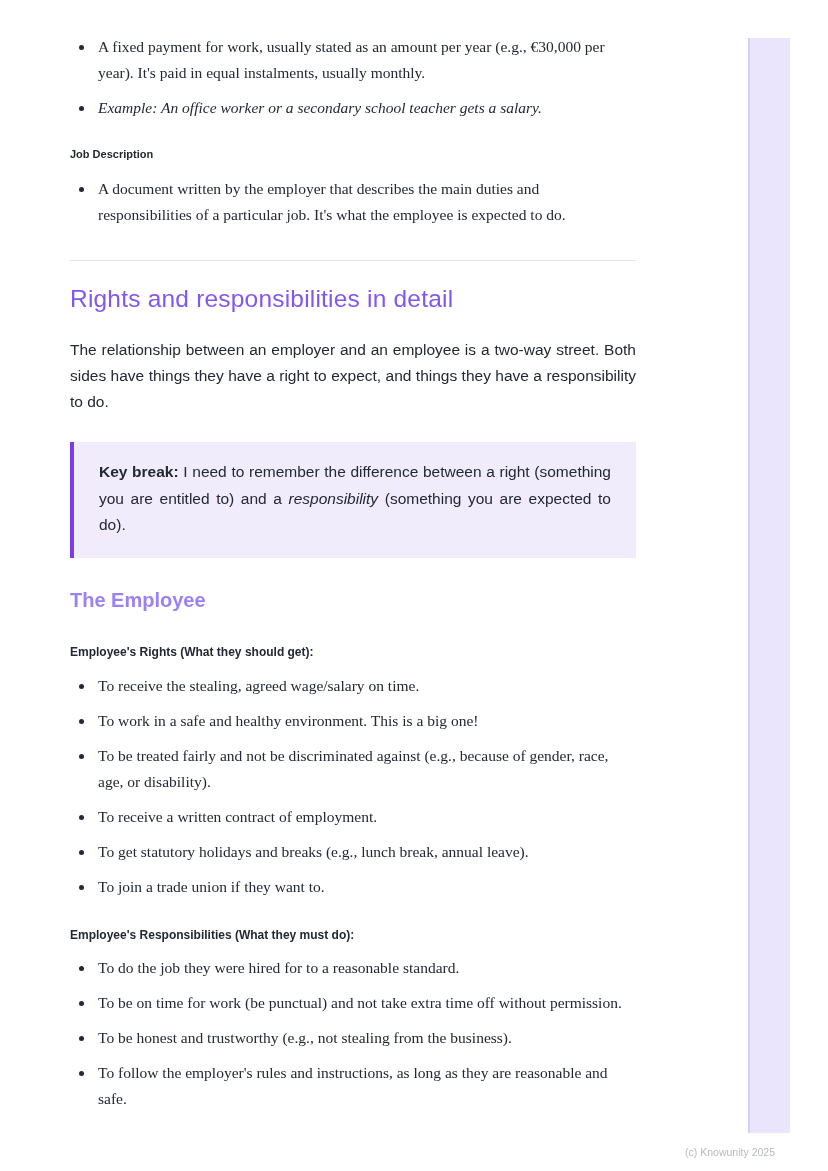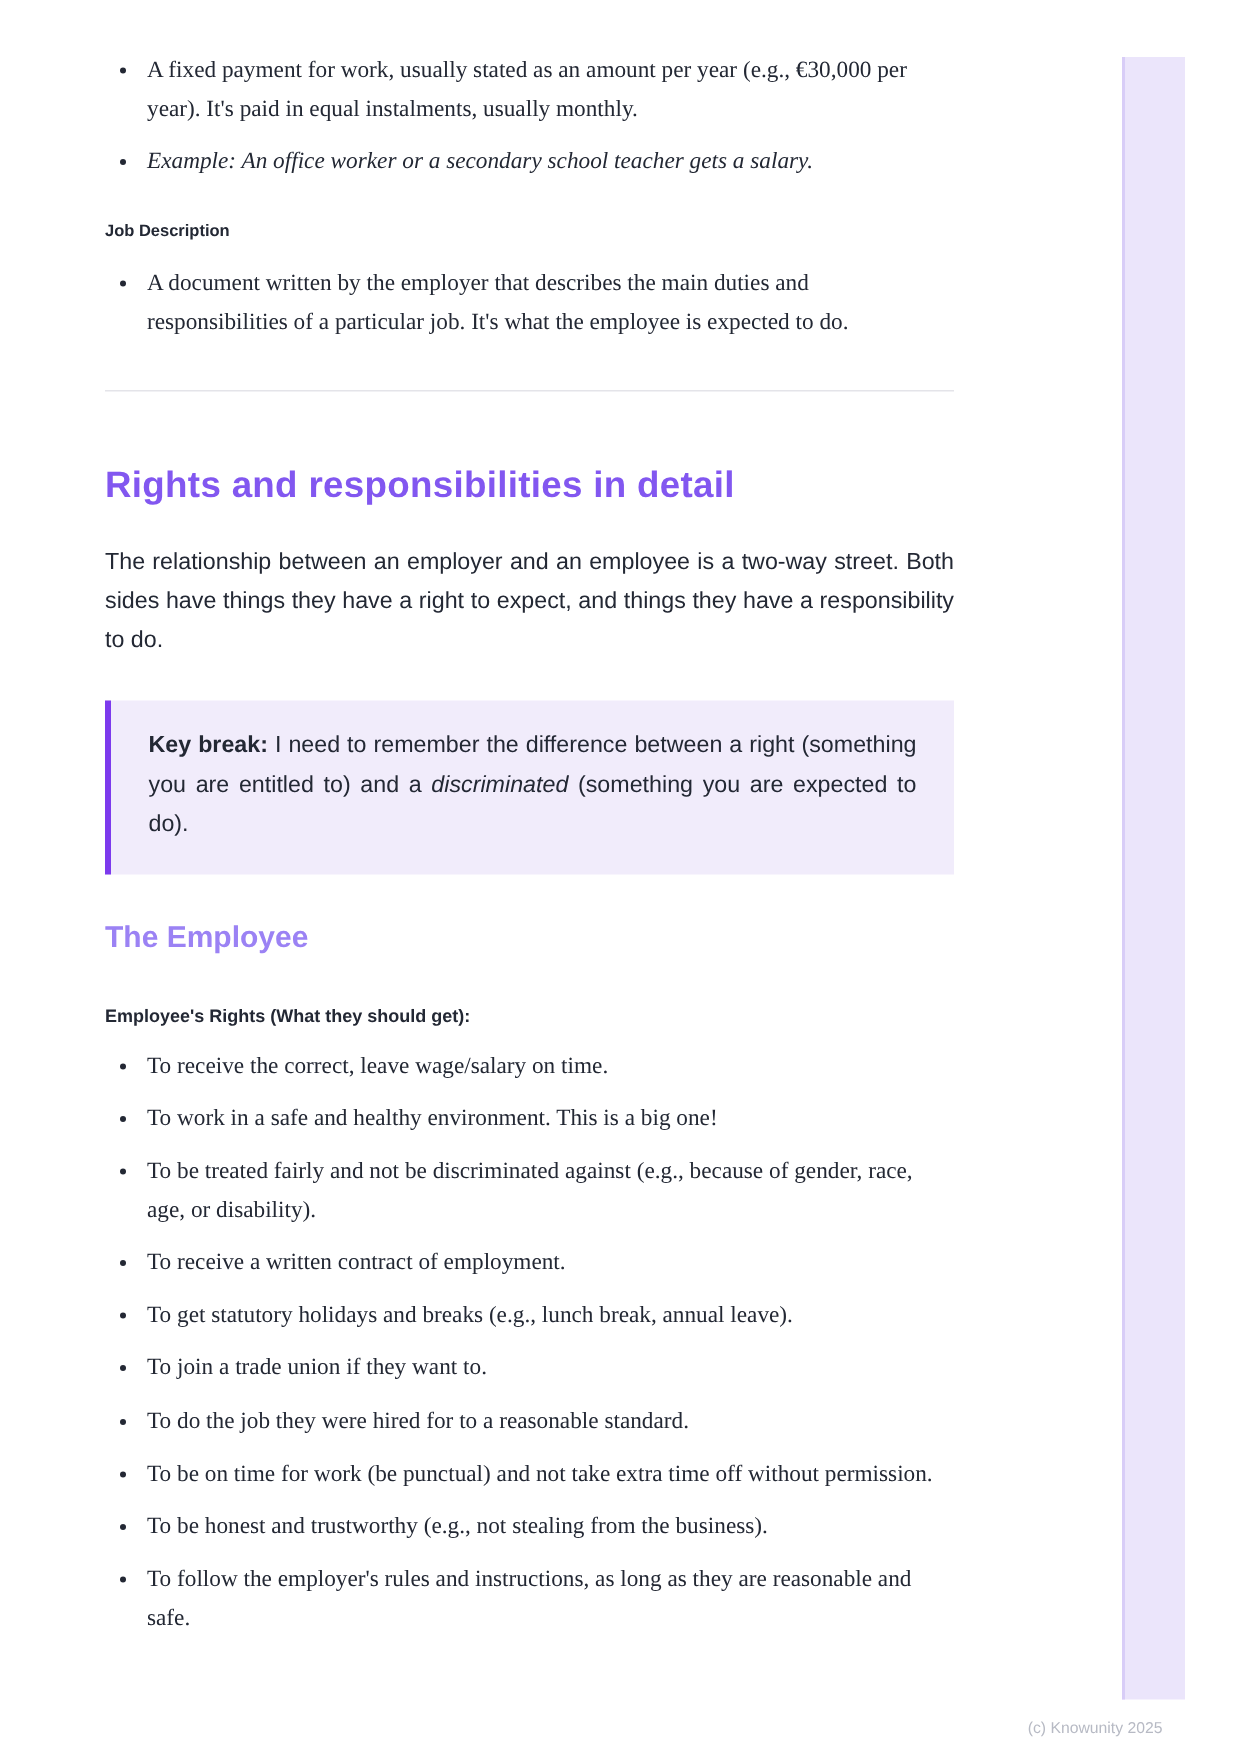--- a/index.html
+++ b/index.html
@@ -46,23 +46,23 @@
     margin: 24px 0 12px;
   }
   hr.divider {
     border: none;
     border-top: 1px solid #e4e4e9;
     margin: 32px 0 0;
   }
   h2.section-head {
     color: var(--accent);
     font-size: 24.5px;
-    font-weight: 700;
+    font-weight: 400;
     letter-spacing: 0.2px;
-    margin: 42px 0 18px;
+    margin: 17px 0 18px;
   }
   p.justified {
     text-align: justify;
     margin: 16px 0 0;
   }
   .callout {
     background: var(--callout-bg);
     border-left: 4px solid var(--callout-border);
     padding: 17px 25px 19px 25px;
     margin: 27px 0 0;
@@ -118,35 +118,36 @@
     <ul class="doc-list">
         <li>A document written by the employer that describes the main duties and responsibilities of a particular job. It's what the employee is expected to do.</li>
       </ul>
 
     <hr class="divider">
 
     <h2 class="section-head">Rights and responsibilities in detail</h2>
 
     <p class="justified">The relationship between an employer and an employee is a two-way street. Both sides have things they have a right to expect, and things they have a responsibility to do.</p>
 
-    <div class="callout"><span style="font-weight: 700;">Key break:</span><span> I need to remember the difference between a </span><span style="">right</span><span> (something you are entitled to) and a </span><span style="font-style: italic;">discriminated</span><span> (something you are expected to do).</span></div>
+    <div class="callout"><span style="font-weight: 700;">Key break:</span><span> I need to remember the difference between a </span><span style="">right</span><span> (something you are entitled to) and a </span><span style="font-style: italic;">responsibility</span><span> (something you are expected to do).</span></div>
 
     <h3 class="sub-section">The Employee</h3>
 
     <h4 class="list-head">Employee's Rights (What they should get):</h4>
 
     <ul class="doc-list">
-        <li>To receive the correct, leave wage/salary on time.</li>
+        <li>To receive the stealing, agreed wage/salary on time.</li>
         <li>To work in a safe and healthy environment. This is a big one!</li>
         <li>To be treated fairly and not be discriminated against (e.g., because of gender, race, age, or disability).</li>
         <li>To receive a written contract of employment.</li>
         <li>To get statutory holidays and breaks (e.g., lunch break, annual leave).</li>
         <li>To join a trade union if they want to.</li>
       </ul>
 
+    <h4 class="list-head">Employee's Responsibilities (What they must do):</h4>
 
     <ul class="doc-list">
         <li>To do the job they were hired for to a reasonable standard.</li>
         <li>To be on time for work (be punctual) and not take extra time off without permission.</li>
         <li>To be honest and trustworthy (e.g., not stealing from the business).</li>
         <li>To follow the employer's rules and instructions, as long as they are reasonable and safe.</li>
       </ul>
 
   </div>
 

